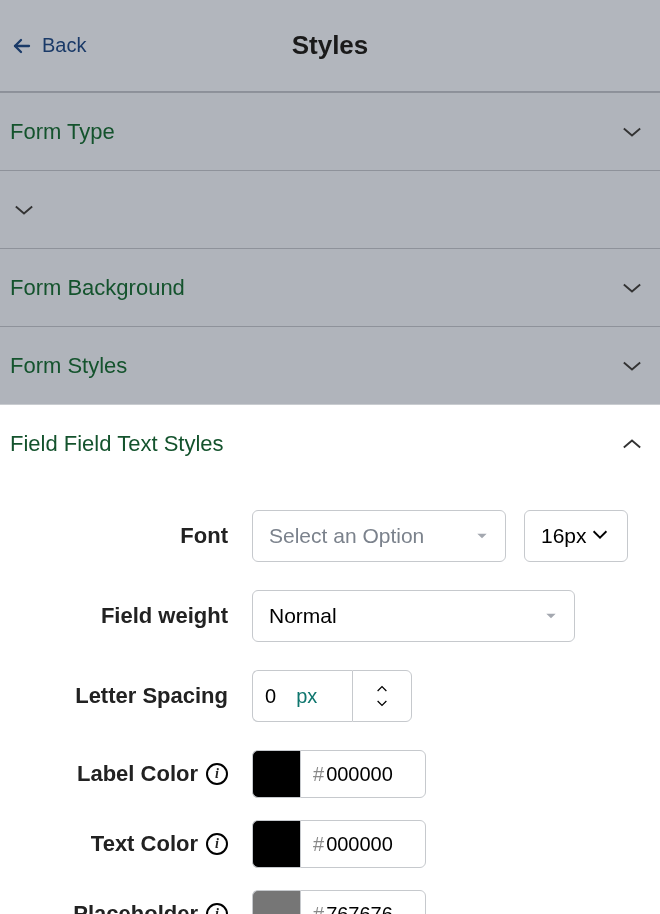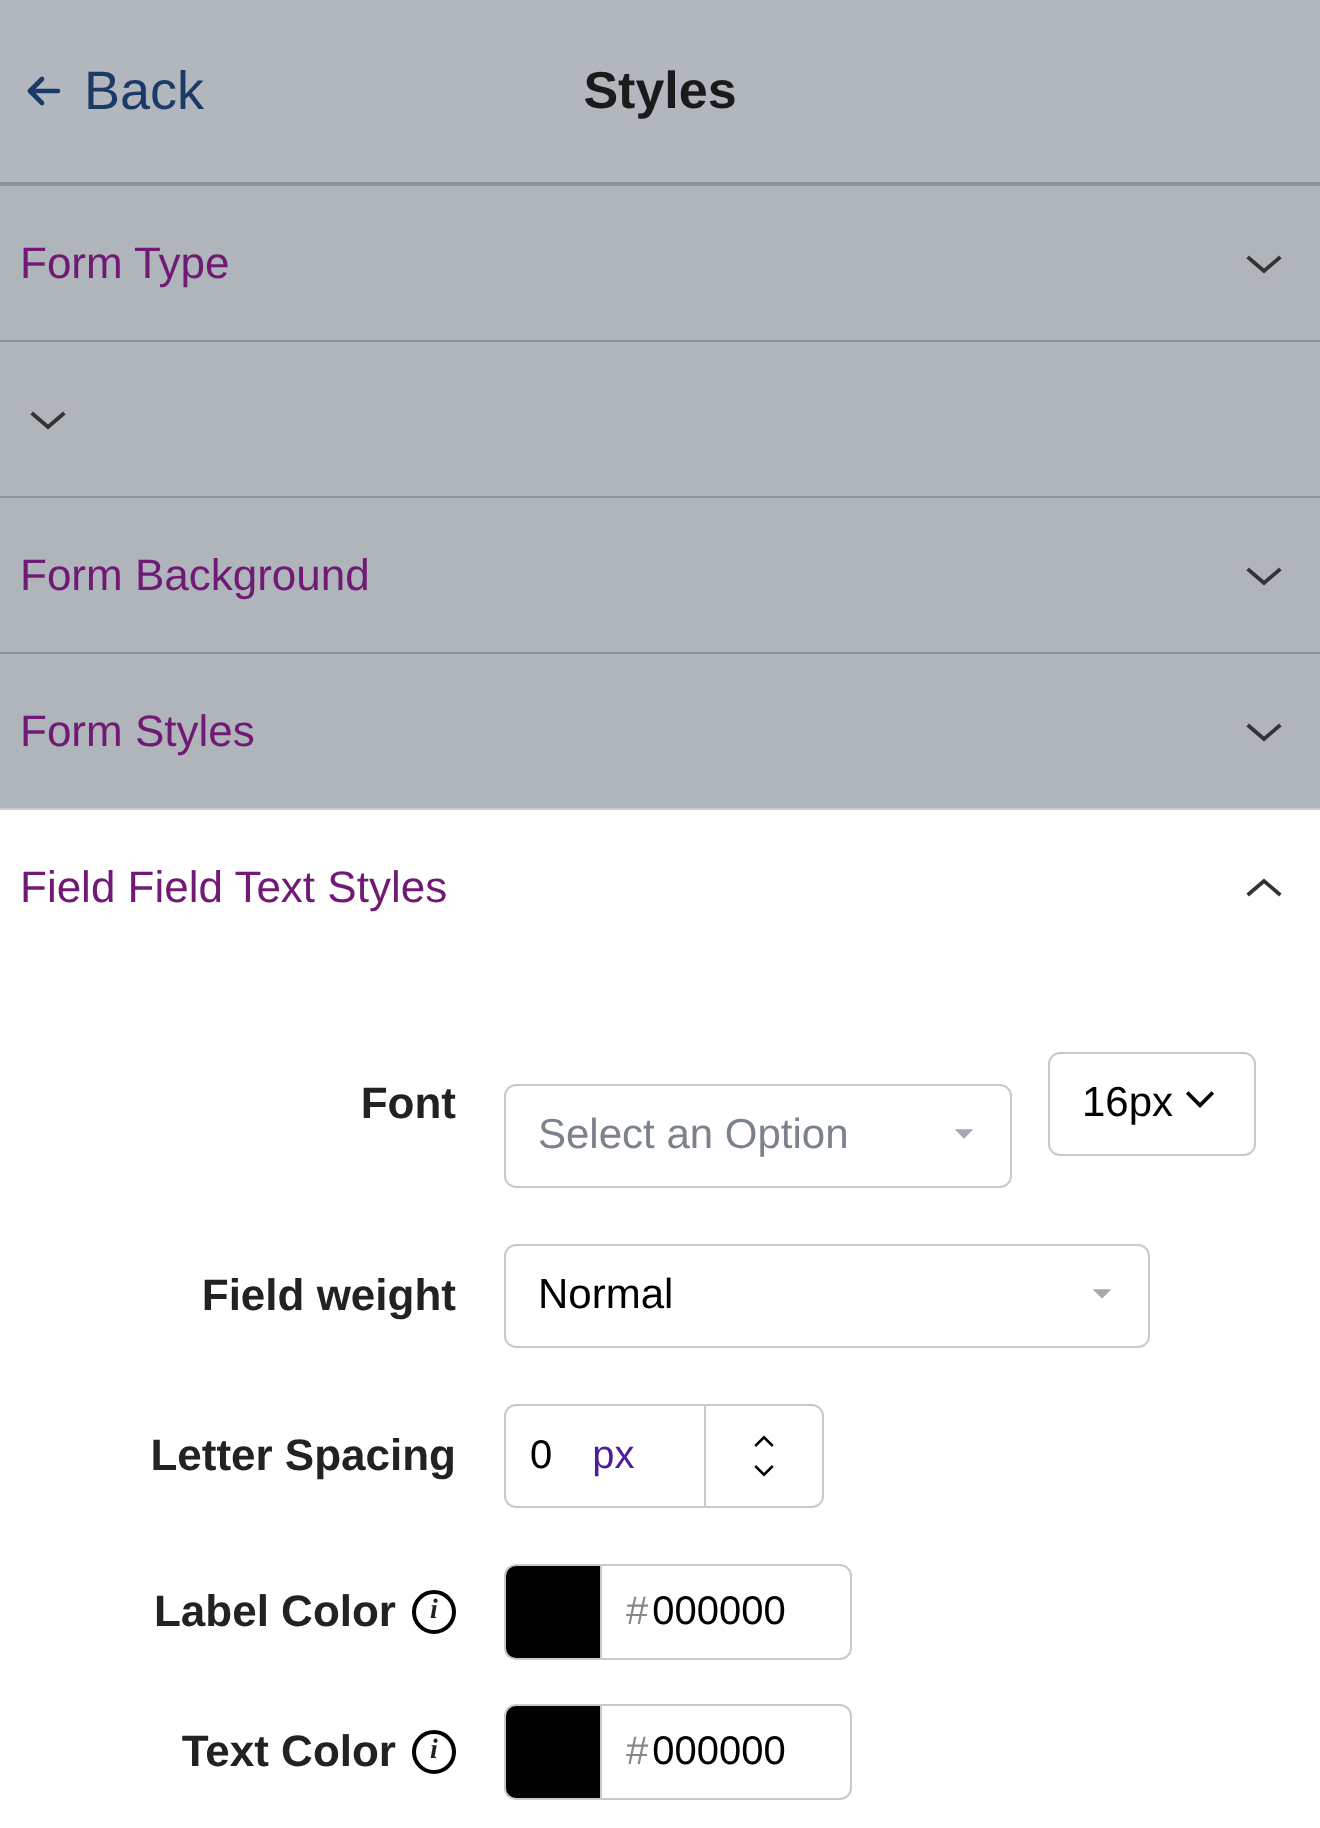--- a/index.html
+++ b/index.html
@@ -24,41 +24,41 @@
     }
     .back-btn {
       position: absolute;
       left: 6px;
       top: 50%;
       transform: translateY(-50%);
       display: flex;
       align-items: center;
       gap: 8px;
       color: #1a3a68;
-      font-size: 27px;
+      font-size: 20px;
       cursor: pointer;
       padding: 4px;
     }
     .back-arrow { width: 24px; height: 24px; display: inline-block; }
     .title {
       font-size: 26px;
       font-weight: 700;
       color: #1a1a1a;
     }
 
     
     .section {
       display: flex;
       align-items: center;
       justify-content: space-between;
       padding: 0 14px 0 10px;
       height: 78px;
       border-top: 1px solid #8e929a;
       font-size: 22px;
-      color: #701a75;
+      color: #14532d;
       cursor: pointer;
       gap: 40px;
     }
     .dimmed .section { background: #b0b4bb; }
     .section.light { background: #fff; }
     .chevron { width: 28px; height: 28px; display: inline-block; flex-shrink: 0; }
 
     
     .content {
       padding: 10px 10px 10px 10px;
@@ -96,39 +96,39 @@
       border: 1px solid #c6c9cd;
       border-radius: 6px;
       padding: 0 16px;
       height: 52px;
       font-size: 21px;
       background: #fff;
       cursor: pointer;
     }
     .select .placeholder { color: #7b828c; }
     .select.sz { width: 104px; color: #000; }
-    .select.font { width: 254px; margin-top: 32px; }
+    .select.font { width: 254px; }
     .select.full { width: 323px; }
 
     .stepper-group {
       display: flex;
       height: 52px;
     }
     .stepper-input {
       border: 1px solid #c6c9cd;
       border-right: none;
       border-radius: 6px 0 0 6px;
       width: 100px;
       padding: 0 12px;
       display: flex;
       align-items: center;
       font-size: 20px;
       gap: 20px;
     }
-    .stepper-unit { color: #4c1d95; }
+    .stepper-unit { color: #0f766e; }
     .stepper-btns {
       border: 1px solid #c6c9cd;
       border-radius: 0 6px 6px 0;
       width: 60px;
       display: flex;
       flex-direction: column;
       align-items: center;
       justify-content: center;
       gap: 0;
     }

